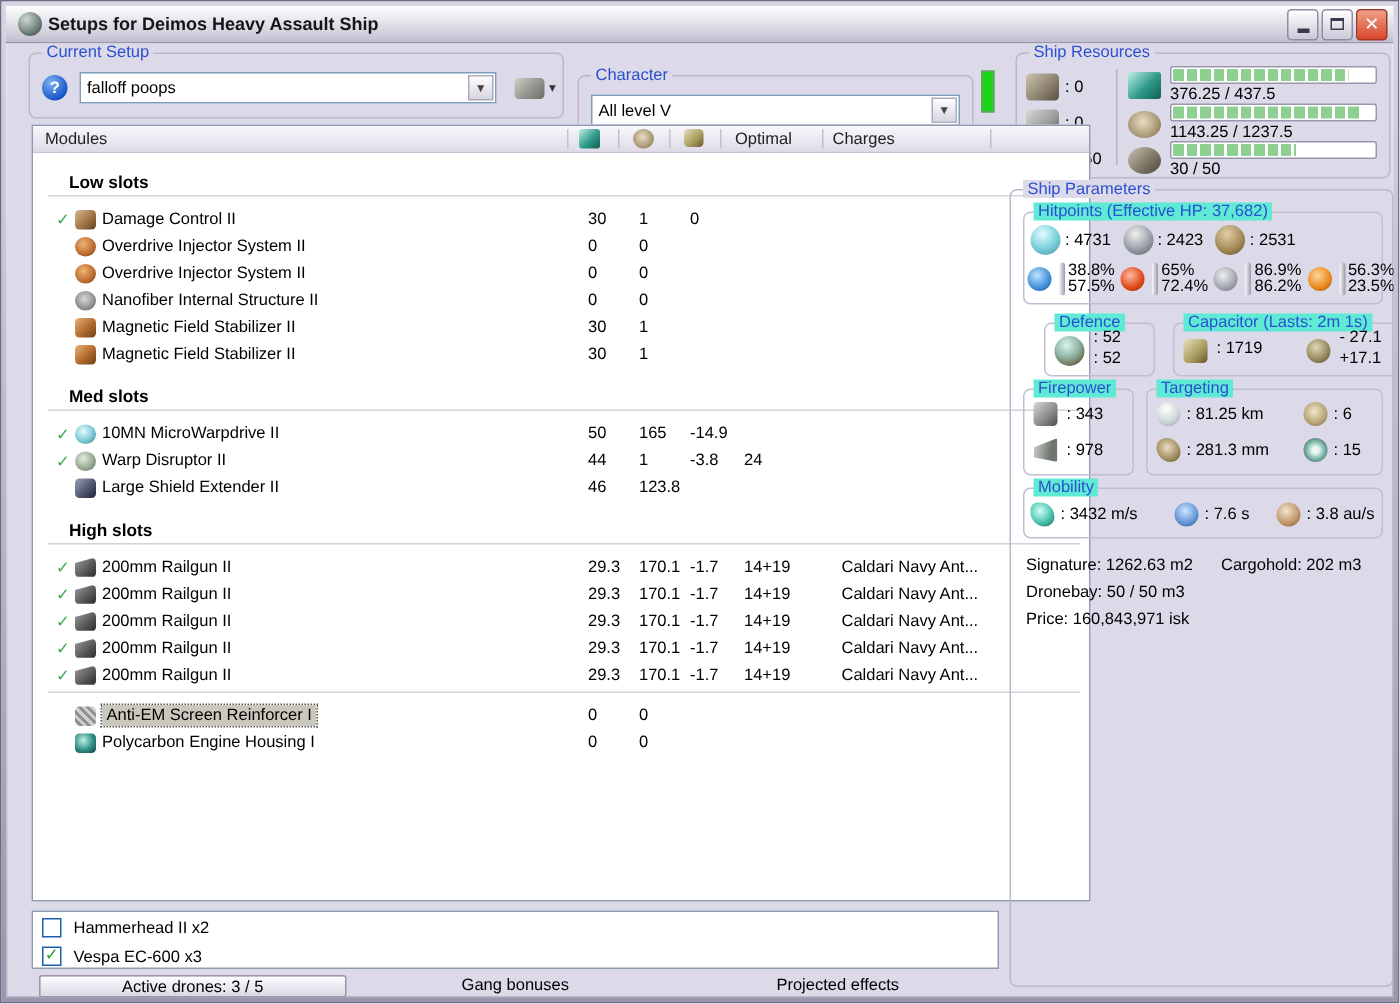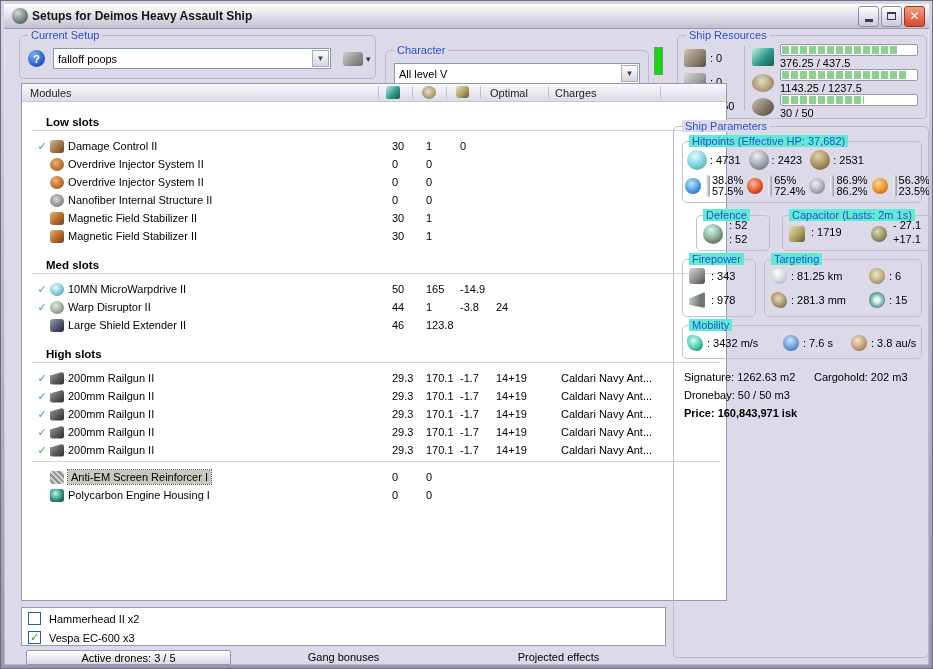--- a/index.html
+++ b/index.html
@@ -481,18 +481,18 @@
         <span class="sp-text" style="left:24px;top:11px;">: 3432 m/s</span>
         <span class="picon sz16 i-align" style="position:absolute;left:100px;top:9px;"></span>
         <span class="sp-text" style="left:120px;top:11px;">: 7.6 s</span>
         <span class="picon sz16 i-warp" style="position:absolute;left:168px;top:9px;"></span>
         <span class="sp-text" style="left:188px;top:11px;">: 3.8 au/s</span>
       </div>
 
       <span class="sp-text" style="left:10px;top:244px;">Signature: 1262.63 m2</span>
       <span class="sp-text" style="left:140px;top:244px;">Cargohold: 202 m3</span>
       <span class="sp-text" style="left:10px;top:262px;">Dronebay: 50 / 50 m3</span>
-      <span class="sp-text" style="left:10px;top:280px;font-weight:bold;">Price: 160,843,971 isk</span>
+      <span class="sp-text" style="left:10px;top:280px;">Price: 160,843,971 isk</span>
     </div>
 
   </div>
   <div class="frame-edge"></div>
 </div>
 
 </body></html>

